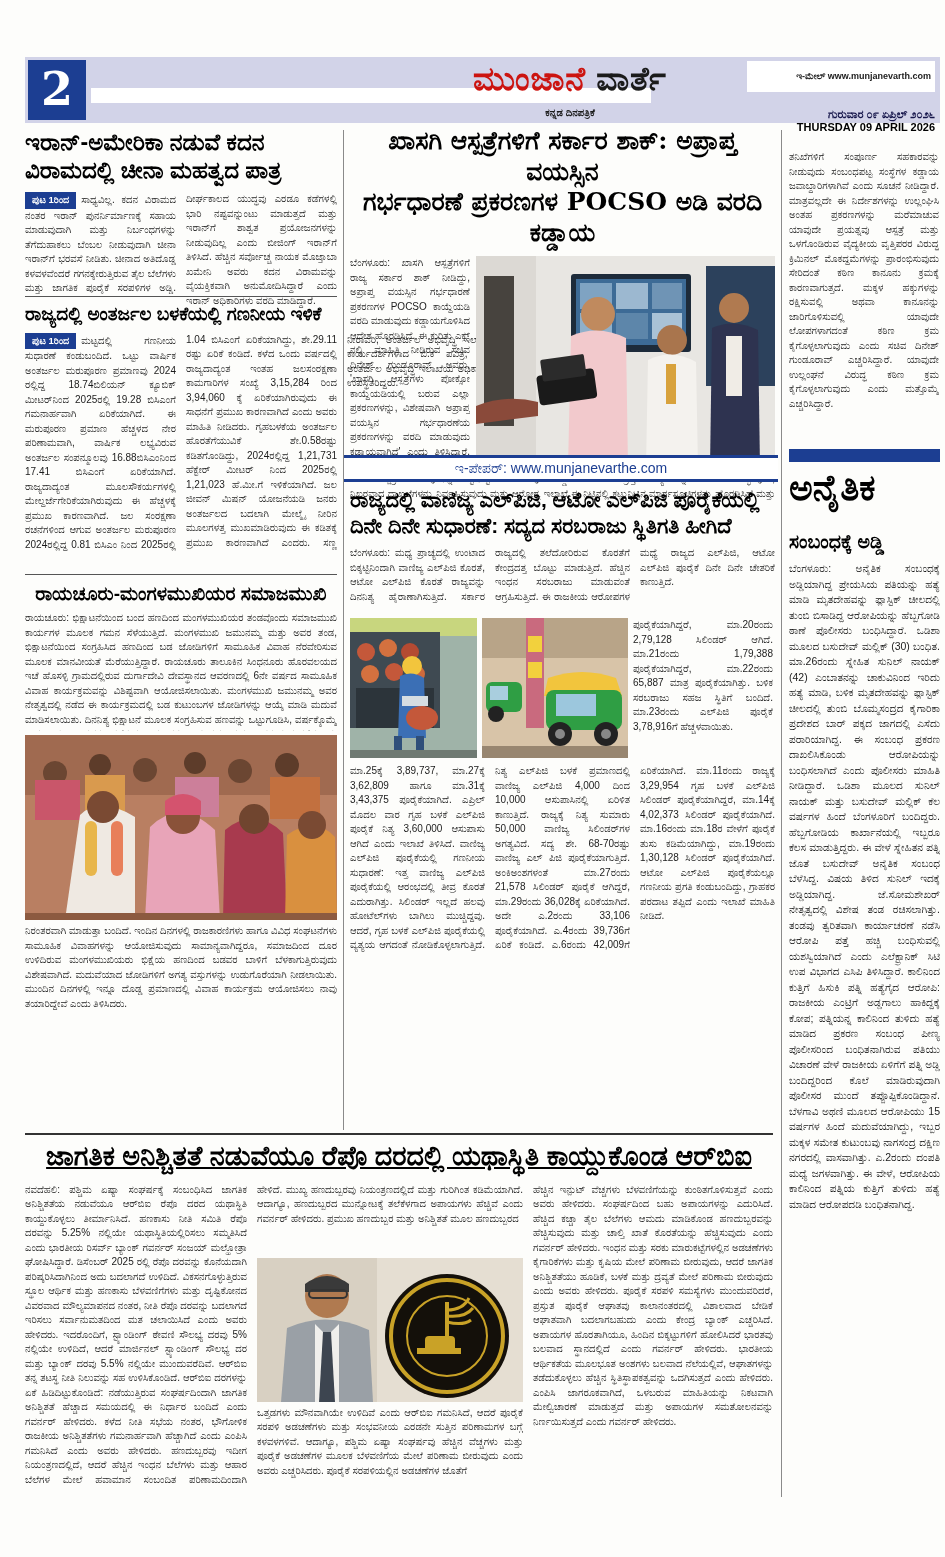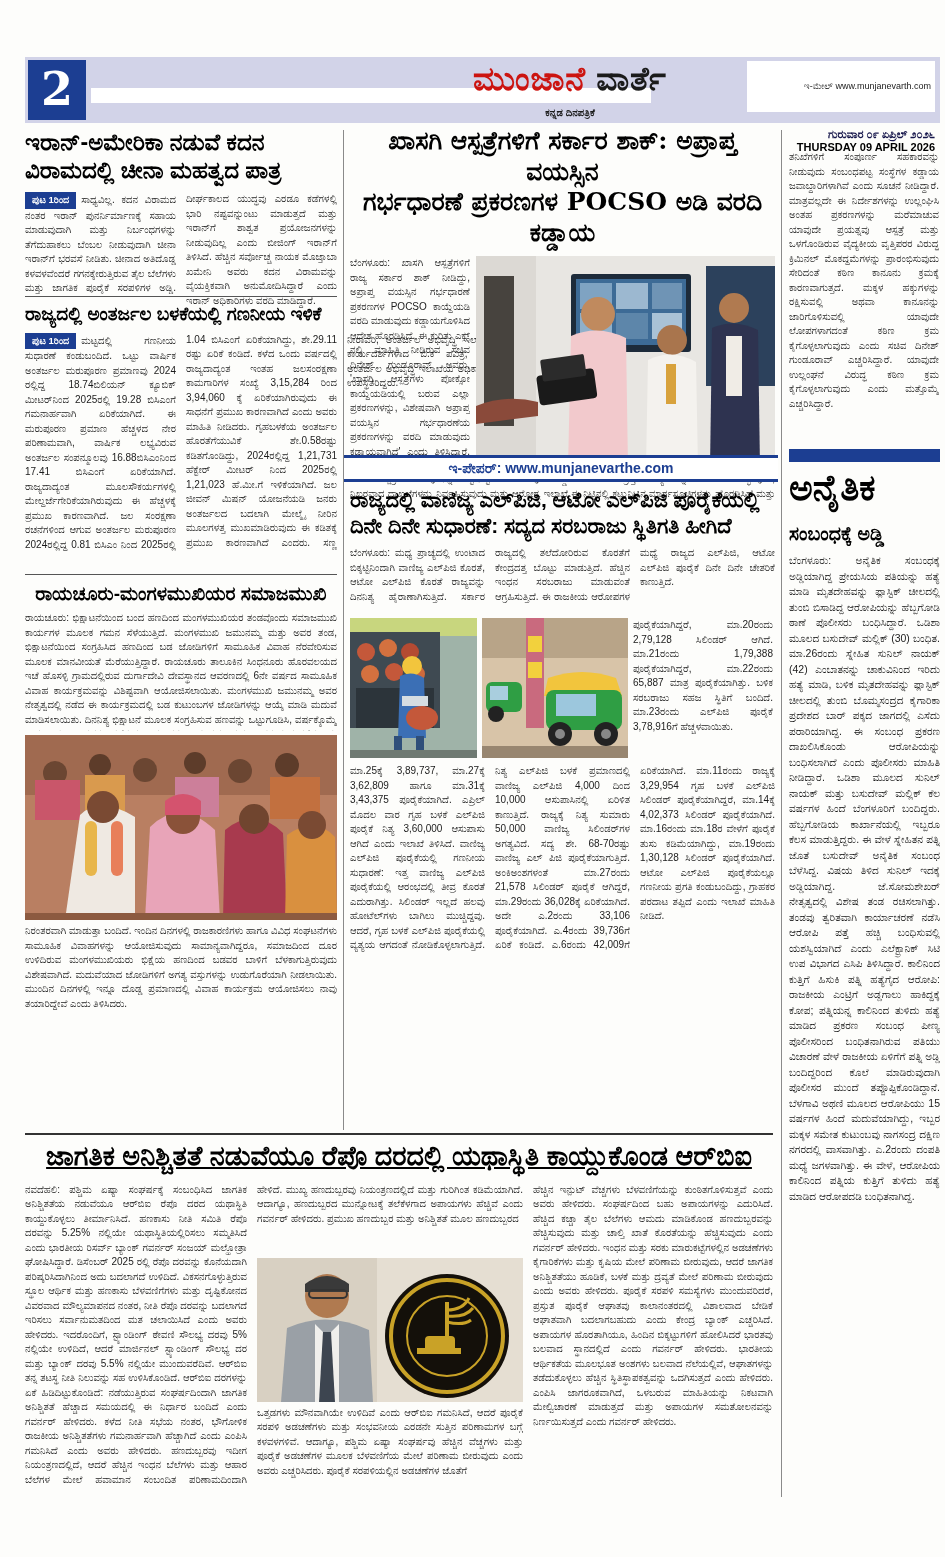--- a/index.html
+++ b/index.html
@@ -12,35 +12,35 @@
   
   .band{left:25px;top:57px;width:915px;height:66px;background:var(--band);}
   .numbox{left:3px;top:3px;width:58px;height:60px;background:var(--accent-blue);color:#fff;
     font-family:"DejaVu Serif","Liberation Serif",serif;font-size:46px;font-weight:bold;text-align:center;line-height:58px;}
   .wstrip{left:66px;top:31px;width:560px;height:15px;background:#fff;}
   .mast{left:385px;top:2px;width:320px;text-align:center;}
   .mast .t{font-size:33px;font-weight:bold;letter-spacing:1px;line-height:40px;}
   .mast .t .red{color:var(--masthead-red);}
   .mast .sub{font-size:10px;font-weight:bold;margin-top:8px;}
   .hdr-right{left:722px;top:4px;width:188px;text-align:right;}
-  .hdr-right .url{background:#fff;font-size:9px;font-weight:normal;padding:20px 4px;text-align:right;color:#222;}
+  .hdr-right .url{background:#fff;font-size:9px;font-weight:bold;padding:10px 4px;text-align:right;color:#222;}
   .hdr-right .dkn{font-size:11px;font-weight:bold;color:#15154a;margin-top:16px;}
   .hdr-right .den{font-size:11px;font-weight:bold;color:#000;}
   
   .vrule{width:1px;background:var(--rule);}
   .hrule{height:1px;background:#555;}
   .hrule2{height:2px;background:#333;}
   
   .hl{font-weight:bold;color:#000;line-height:1.22;}
   .body-kn{font-size:10px;line-height:14.5px;text-align:justify;color:var(--ink);}
   .cols2{column-count:2;column-gap:10px;}
   .cols3{column-count:3;column-gap:10px;}
   .tag{display:inline-block;background:var(--accent-blue);color:#fff;font-size:9.5px;font-weight:bold;padding:1px 7px;margin-right:5px;}
   .banner{border-top:3px solid var(--accent-blue);border-bottom:3px solid var(--accent-blue);
-    background:#fff;text-align:center;font-weight:bold;font-size:14px;color:var(--accent-blue);padding:2px 0;}
+    background:#fff;text-align:center;font-weight:normal;font-size:14px;color:var(--accent-blue);padding:2px 0;}
   .bluebar{background:var(--accent-blue);}
   .photo{overflow:hidden;background:#ccc;}
   .photo svg{display:block;}
 </style>
 </head>
 <body>
 
 <header class="abs band">
   <div class="abs numbox">2</div>
   <div class="abs wstrip"></div>
@@ -211,21 +211,21 @@
 </section>
 
 <section class="abs" style="left:789px;top:150px;width:150px;">
   <div class="body-kn" style="height:292px;overflow:hidden;">ತನಿಖೆಗಳಿಗೆ ಸಂಪೂರ್ಣ ಸಹಕಾರವನ್ನು ನೀಡುವುದು ಸಂಬಂಧಪಟ್ಟ ಸಂಸ್ಥೆಗಳ ಕಡ್ಡಾಯ ಜವಾಬ್ದಾರಿಗಳಾಗಿವೆ ಎಂದು ಸೂಚನೆ ನೀಡಿದ್ದಾರೆ. ಮಾತ್ರವಲ್ಲದೇ ಈ ನಿರ್ದೇಶಗಳನ್ನು ಉಲ್ಲಂಘಿಸಿ ಅಂತಹ ಪ್ರಕರಣಗಳನ್ನು ಮರೆಮಾಚುವ ಯಾವುದೇ ಪ್ರಯತ್ನವು ಆಸ್ಪತ್ರೆ ಮತ್ತು ಒಳಗೊಂಡಿರುವ ವೈದ್ಯಕೀಯ ವೃತ್ತಿಪರರ ವಿರುದ್ಧ ಕ್ರಿಮಿನಲ್ ಮೊಕದ್ದಮೆಗಳನ್ನು ಪ್ರಾರಂಭಿಸುವುದು ಸೇರಿದಂತೆ ಕಠಿಣ ಕಾನೂನು ಕ್ರಮಕ್ಕೆ ಕಾರಣವಾಗುತ್ತದೆ. ಮಕ್ಕಳ ಹಕ್ಕುಗಳನ್ನು ರಕ್ಷಿಸುವಲ್ಲಿ ಅಥವಾ ಕಾನೂನನ್ನು ಜಾರಿಗೊಳಿಸುವಲ್ಲಿ ಯಾವುದೇ ಲೋಪಗಳಾಗದಂತೆ ಕಠಿಣ ಕ್ರಮ ಕೈಗೊಳ್ಳಲಾಗುವುದು ಎಂದು ಸಚಿವ ದಿನೇಶ್ ಗುಂಡೂರಾವ್ ಎಚ್ಚರಿಸಿದ್ದಾರೆ. ಯಾವುದೇ ಉಲ್ಲಂಘನೆ ವಿರುದ್ಧ ಕಠಿಣ ಕ್ರಮ ಕೈಗೊಳ್ಳಲಾಗುವುದು ಎಂದು ಮತ್ತೊಮ್ಮೆ ಎಚ್ಚರಿಸಿದ್ದಾರೆ.</div>
 </section>
 
 <div class="abs bluebar" style="left:789px;top:449px;width:151px;height:13px;"></div>
 
 <section class="abs" style="left:789px;top:466px;width:151px;">
   <div class="hl" style="font-size:36px;font-family:'DejaVu Serif','Liberation Serif',serif;">ಅನೈತಿಕ</div>
-  <div class="hl" style="font-size:19px;margin-top:12px;">ಸಂಬಂಧಕ್ಕೆ ಅಡ್ಡಿ</div>
+  <div class="hl" style="font-size:19px;margin-top:20px;">ಸಂಬಂಧಕ್ಕೆ ಅಡ್ಡಿ</div>
   <div class="body-kn" style="margin-top:8px;height:905px;overflow:hidden;font-size:10.5px;line-height:15.5px;">ಬೆಂಗಳೂರು: ಅನೈತಿಕ ಸಂಬಂಧಕ್ಕೆ ಅಡ್ಡಿಯಾಗಿದ್ದ ಪ್ರೇಯಸಿಯ ಪತಿಯನ್ನು ಹತ್ಯೆ ಮಾಡಿ ಮೃತದೇಹವನ್ನು ಪ್ಲಾಸ್ಟಿಕ್ ಚೀಲದಲ್ಲಿ ತುಂಬಿ ಬಿಸಾಡಿದ್ದ ಆರೋಪಿಯನ್ನು ಹೆಬ್ಬಗೋಡಿ ಠಾಣೆ ಪೊಲೀಸರು ಬಂಧಿಸಿದ್ದಾರೆ. ಒಡಿಶಾ ಮೂಲದ ಬಸುದೇವ್ ಮಲ್ಲಿಕ್ (30) ಬಂಧಿತ. ಮಾ.26ರಂದು ಸ್ನೇಹಿತ ಸುನಿಲ್ ನಾಯಕ್ (42) ಎಂಬಾತನನ್ನು ಚಾಕುವಿನಿಂದ ಇರಿದು ಹತ್ಯೆ ಮಾಡಿ, ಬಳಿಕ ಮೃತದೇಹವನ್ನು ಪ್ಲಾಸ್ಟಿಕ್ ಚೀಲದಲ್ಲಿ ತುಂಬಿ ಬೊಮ್ಮಸಂದ್ರದ ಕೈಗಾರಿಕಾ ಪ್ರದೇಶದ ಬಾರ್ ಪಕ್ಕದ ಜಾಗದಲ್ಲಿ ಎಸೆದು ಪರಾರಿಯಾಗಿದ್ದ. ಈ ಸಂಬಂಧ ಪ್ರಕರಣ ದಾಖಲಿಸಿಕೊಂಡು ಆರೋಪಿಯನ್ನು ಬಂಧಿಸಲಾಗಿದೆ ಎಂದು ಪೊಲೀಸರು ಮಾಹಿತಿ ನೀಡಿದ್ದಾರೆ. ಒಡಿಶಾ ಮೂಲದ ಸುನಿಲ್ ನಾಯಕ್ ಮತ್ತು ಬಸುದೇವ್ ಮಲ್ಲಿಕ್ ಕೆಲ ವರ್ಷಗಳ ಹಿಂದೆ ಬೆಂಗಳೂರಿಗೆ ಬಂದಿದ್ದರು. ಹೆಬ್ಬಗೋಡಿಯ ಕಾರ್ಖಾನೆಯಲ್ಲಿ ಇಬ್ಬರೂ ಕೆಲಸ ಮಾಡುತ್ತಿದ್ದರು. ಈ ವೇಳೆ ಸ್ನೇಹಿತನ ಪತ್ನಿ ಜೊತೆ ಬಸುದೇವ್ ಅನೈತಿಕ ಸಂಬಂಧ ಬೆಳೆಸಿದ್ದ. ವಿಷಯ ತಿಳಿದ ಸುನಿಲ್ ಇದಕ್ಕೆ ಅಡ್ಡಿಯಾಗಿದ್ದ. ಜೆ.ಸೋಮಶೇಖರ್ ನೇತೃತ್ವದಲ್ಲಿ ವಿಶೇಷ ತಂಡ ರಚಿಸಲಾಗಿತ್ತು. ತಂಡವು ತ್ವರಿತವಾಗಿ ಕಾರ್ಯಾಚರಣೆ ನಡೆಸಿ ಆರೋಪಿ ಪತ್ತೆ ಹಚ್ಚಿ ಬಂಧಿಸುವಲ್ಲಿ ಯಶಸ್ವಿಯಾಗಿದೆ ಎಂದು ಎಲೆಕ್ಟ್ರಾನಿಕ್ ಸಿಟಿ ಉಪ ವಿಭಾಗದ ಎಸಿಪಿ ತಿಳಿಸಿದ್ದಾರೆ. ಕಾಲಿನಿಂದ ಕುತ್ತಿಗೆ ಹಿಸುಕಿ ಪತ್ನಿ ಹತ್ಯೆಗೈದ ಆರೋಪಿ: ರಾಜಕೀಯ ಎಂಟ್ರಿಗೆ ಅಡ್ಡಗಾಲು ಹಾಕಿದ್ದಕ್ಕೆ ಕೋಪ; ಪತ್ನಿಯನ್ನ ಕಾಲಿನಿಂದ ತುಳಿದು ಹತ್ಯೆ ಮಾಡಿದ ಪ್ರಕರಣ ಸಂಬಂಧ ಪೀಣ್ಯ ಪೊಲೀಸರಿಂದ ಬಂಧಿತನಾಗಿರುವ ಪತಿಯು ವಿಚಾರಣೆ ವೇಳೆ ರಾಜಕೀಯ ಏಳಿಗೆಗೆ ಪತ್ನಿ ಅಡ್ಡಿ ಬಂದಿದ್ದರಿಂದ ಕೊಲೆ ಮಾಡಿರುವುದಾಗಿ ಪೊಲೀಸರ ಮುಂದೆ ತಪ್ಪೊಪ್ಪಿಕೊಂಡಿದ್ದಾನೆ. ಬೆಳಗಾವಿ ಅಥಣಿ ಮೂಲದ ಆರೋಪಿಯು 15 ವರ್ಷಗಳ ಹಿಂದೆ ಮದುವೆಯಾಗಿದ್ದು, ಇಬ್ಬರ ಮಕ್ಕಳ ಸಮೇತ ಕುಟುಂಬವು ನಾಗಸಂದ್ರ ದಕ್ಷಿಣ ನಗರದಲ್ಲಿ ವಾಸವಾಗಿತ್ತು. ಎ.2ರಂದು ದಂಪತಿ ಮಧ್ಯೆ ಜಗಳವಾಗಿತ್ತು. ಈ ವೇಳೆ, ಆರೋಪಿಯ ಕಾಲಿನಿಂದ ಪತ್ನಿಯ ಕುತ್ತಿಗೆ ತುಳಿದು ಹತ್ಯೆ ಮಾಡಿದ ಆರೋಪದಡಿ ಬಂಧಿತನಾಗಿದ್ದ.</div>
 </section>
 
 <section class="abs" style="left:25px;top:1140px;width:748px;">
   <h1 class="hl" style="font-size:27px;text-align:center;text-decoration:underline;">ಜಾಗತಿಕ ಅನಿಶ್ಚಿತತೆ ನಡುವೆಯೂ ರೆಪೊ ದರದಲ್ಲಿ ಯಥಾಸ್ಥಿತಿ ಕಾಯ್ದುಕೊಂಡ ಆರ್‌ಬಿಐ</h1>
   <div style="display:flex;gap:10px;margin-top:10px;">
     <div class="body-kn" style="width:222px;height:300px;overflow:hidden;">ನವದೆಹಲಿ: ಪಶ್ಚಿಮ ಏಷ್ಯಾ ಸಂಘರ್ಷಕ್ಕೆ ಸಂಬಂಧಿಸಿದ ಜಾಗತಿಕ ಅನಿಶ್ಚಿತತೆಯ ನಡುವೆಯೂ ಆರ್‌ಬಿಐ ರೆಪೊ ದರದ ಯಥಾಸ್ಥಿತಿ ಕಾಯ್ದುಕೊಳ್ಳಲು ತೀರ್ಮಾನಿಸಿದೆ. ಹಣಕಾಸು ನೀತಿ ಸಮಿತಿ ರೆಪೊ ದರವನ್ನು 5.25% ನಲ್ಲಿಯೇ ಯಥಾಸ್ಥಿತಿಯಲ್ಲಿರಿಸಲು ಸಮ್ಮತಿಸಿದೆ ಎಂದು ಭಾರತೀಯ ರಿಸರ್ವ್ ಬ್ಯಾಂಕ್ ಗವರ್ನರ್ ಸಂಜಯ್ ಮಲ್ಹೋತ್ರಾ ಘೋಷಿಸಿದ್ದಾರೆ. ಡಿಸೆಂಬರ್ 2025 ರಲ್ಲಿ ರೆಪೊ ದರವನ್ನು ಕೊನೆಯದಾಗಿ ಪರಿಷ್ಕರಿಸಿದಾಗಿನಿಂದ ಅದು ಬದಲಾಗದೆ ಉಳಿದಿದೆ. ವಿಕಸನಗೊಳ್ಳುತ್ತಿರುವ ಸ್ಥೂಲ ಆರ್ಥಿಕ ಮತ್ತು ಹಣಕಾಸು ಬೆಳವಣಿಗೆಗಳು ಮತ್ತು ದೃಷ್ಟಿಕೋನದ ವಿವರವಾದ ಮೌಲ್ಯಮಾಪನದ ನಂತರ, ನೀತಿ ರೆಪೊ ದರವನ್ನು ಬದಲಾಗದೆ ಇರಿಸಲು ಸರ್ವಾನುಮತದಿಂದ ಮತ ಚಲಾಯಿಸಿದೆ ಎಂದು ಅವರು ಹೇಳಿದರು. ಇದರೊಂದಿಗೆ, ಸ್ಟ್ಯಾಂಡಿಂಗ್ ಠೇವಣಿ ಸೌಲಭ್ಯ ದರವು 5% ನಲ್ಲಿಯೇ ಉಳಿದಿದೆ, ಆದರೆ ಮಾರ್ಜಿನಲ್ ಸ್ಟ್ಯಾಂಡಿಂಗ್ ಸೌಲಭ್ಯ ದರ ಮತ್ತು ಬ್ಯಾಂಕ್ ದರವು 5.5% ನಲ್ಲಿಯೇ ಮುಂದುವರೆದಿವೆ. ಆರ್‌ಬಿಐ ತನ್ನ ತಟಸ್ಥ ನೀತಿ ನಿಲುವನ್ನು ಸಹ ಉಳಿಸಿಕೊಂಡಿದೆ. ಆರ್‌ಬಿಐ ದರಗಳನ್ನು ಏಕೆ ಹಿಡಿದಿಟ್ಟುಕೊಂಡಿದೆ: ನಡೆಯುತ್ತಿರುವ ಸಂಘರ್ಷದಿಂದಾಗಿ ಜಾಗತಿಕ ಅನಿಶ್ಚಿತತೆ ಹೆಚ್ಚಾದ ಸಮಯದಲ್ಲಿ ಈ ನಿರ್ಧಾರ ಬಂದಿದೆ ಎಂದು ಗವರ್ನರ್ ಹೇಳಿದರು. ಕಳೆದ ನೀತಿ ಸಭೆಯ ನಂತರ, ಭೌಗೋಳಿಕ ರಾಜಕೀಯ ಅನಿಶ್ಚಿತತೆಗಳು ಗಮನಾರ್ಹವಾಗಿ ಹೆಚ್ಚಾಗಿದೆ ಎಂದು ಎಂಪಿಸಿ ಗಮನಿಸಿದೆ ಎಂದು ಅವರು ಹೇಳಿದರು. ಹಣದುಬ್ಬರವು ಇದೀಗ ನಿಯಂತ್ರಣದಲ್ಲಿದೆ, ಆದರೆ ಹೆಚ್ಚಿನ ಇಂಧನ ಬೆಲೆಗಳು ಮತ್ತು ಆಹಾರ ಬೆಲೆಗಳ ಮೇಲೆ ಹವಾಮಾನ ಸಂಬಂಧಿತ ಪರಿಣಾಮದಿಂದಾಗಿ ಅಪಾಯಗಳು ಹೆಚ್ಚುತ್ತಿವೆ ಎಂದು ಕೇಂದ್ರ ಬ್ಯಾಂಕ್</div>
     <div style="width:266px;">
       <div class="body-kn" style="height:72px;overflow:hidden;">ಹೇಳಿದೆ. ಮುಖ್ಯ ಹಣದುಬ್ಬರವು ನಿಯಂತ್ರಣದಲ್ಲಿದೆ ಮತ್ತು ಗುರಿಗಿಂತ ಕಡಿಮೆಯಾಗಿದೆ. ಆದಾಗ್ಯೂ, ಹಣದುಬ್ಬರದ ಮುನ್ನೋಟಕ್ಕೆ ತಲೆಕೆಳಗಾದ ಅಪಾಯಗಳು ಹೆಚ್ಚಿವೆ ಎಂದು ಗವರ್ನರ್ ಹೇಳಿದರು. ಪ್ರಮುಖ ಹಣದುಬ್ಬರ ಮತ್ತು ಅನಿಶ್ಚಿತತೆ ಮೂಲ ಹಣದುಬ್ಬರದ</div>
       <div class="photo" style="width:266px;height:144px;margin-top:3px;">

